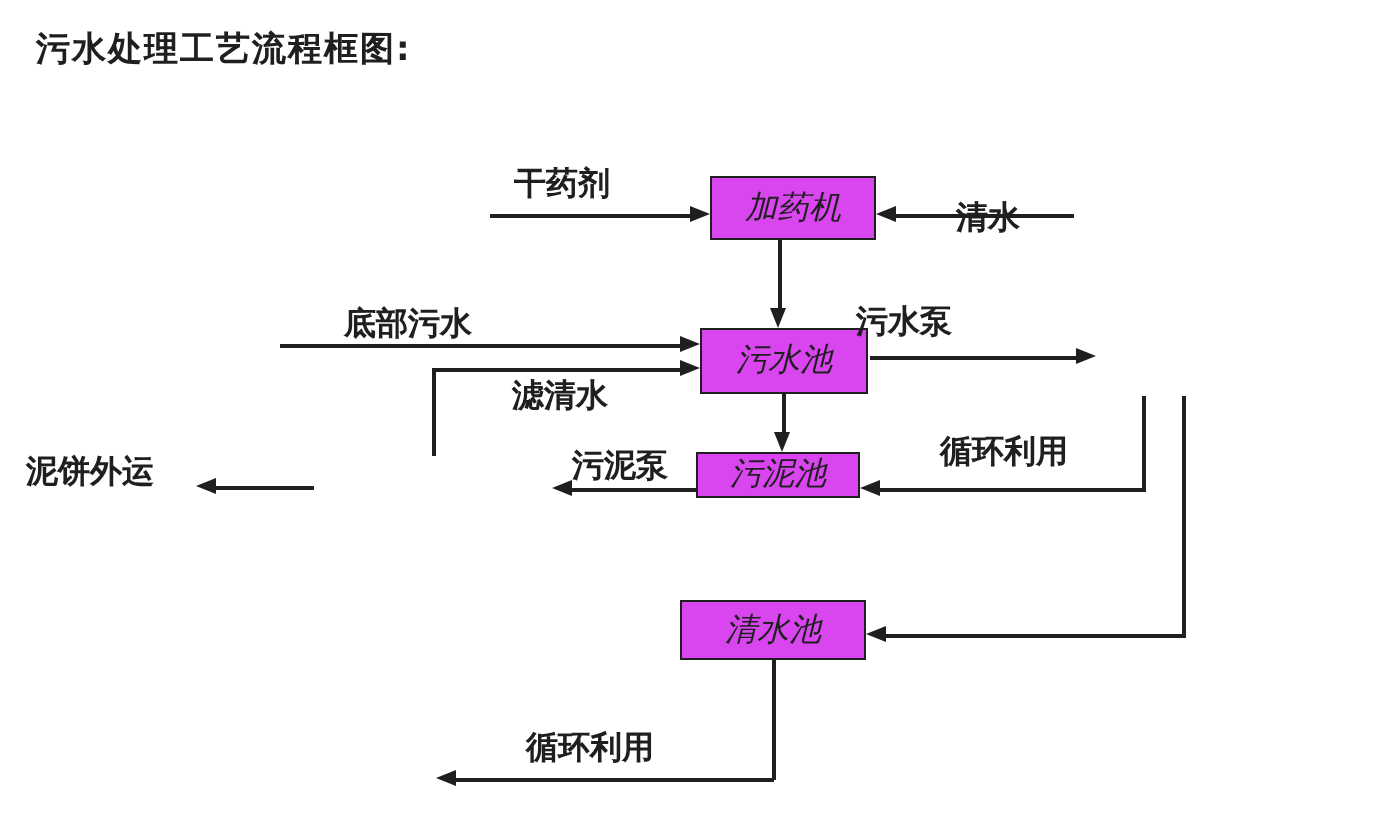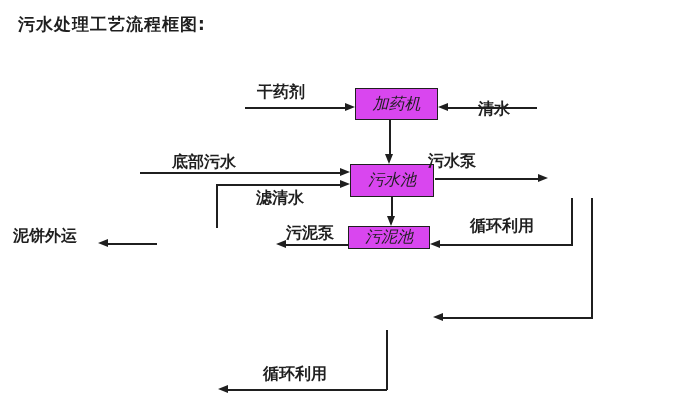--- a/index.html
+++ b/index.html
@@ -28,20 +28,21 @@
 </head>
 <body>
 
 <div class="canvas">
 
   <div class="title">污水处理工艺流程框图:</div>
 
   <div class="box" style="left:355px;top:88px;width:83px;height:32px">加药机</div>
   <div class="box" style="left:350px;top:164px;width:84px;height:33px">污水池</div>
   <div class="box" style="left:348px;top:226px;width:82px;height:23px">污泥池</div>
+  <div class="box" style="left:340px;top:300px;width:93px;height:30px">清水池</div>
 
   <div class="hline" style="left:245px;top:107px;width:101px"></div>
   <div class="arr arr-r" style="left:345px;top:103px"></div>
   <span class="lbl" style="left:257px;top:84px">干药剂</span>
 
   <div class="hline" style="left:447px;top:107px;width:90px"></div>
   <div class="arr arr-l" style="left:438px;top:103px"></div>
   <span class="lbl" style="left:478px;top:101px">清水</span>
 
   <div class="vline" style="left:389px;top:120px;height:35px"></div>

